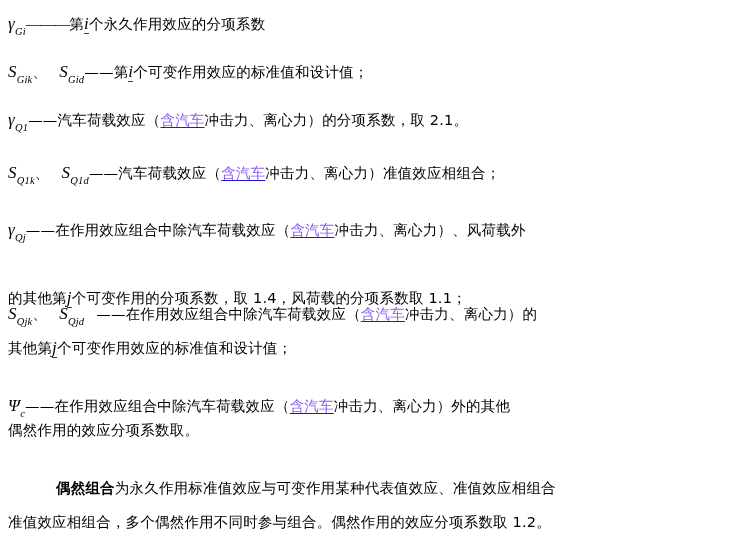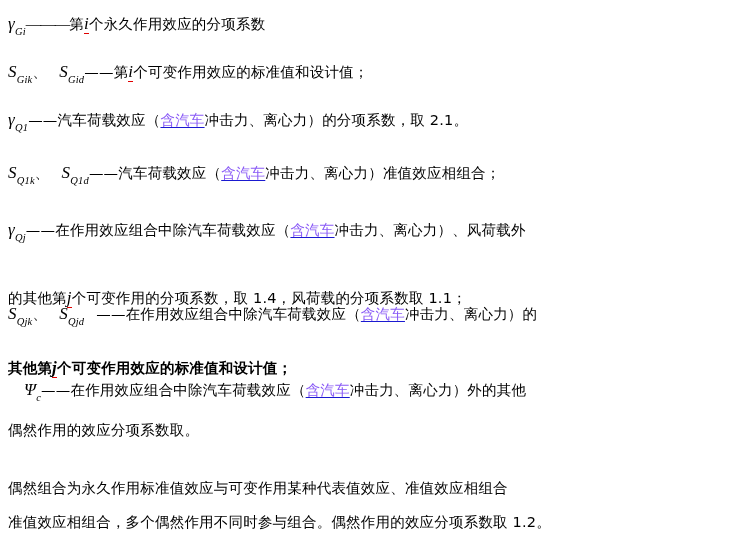--- a/index.html
+++ b/index.html
@@ -57,21 +57,22 @@
     color: #8b5cf6;
     text-decoration: underline;
     text-decoration-color: #1a1ad0;
     text-underline-offset: 2px;
   }
   .leader {
     letter-spacing: -1px;
     font-size: 15.5px;
   }
   .bold {
-    font-weight: normal;
+    font-weight: bold;
+    margin-left: 48px;
   }
   .cn {
     font-family: "DejaVu Sans", "Liberation Sans", sans-serif;
     font-size: 14.5px;
   }
   .gap-sm {
     display: inline-block;
     width: 12px;
   }
 </style>
@@ -80,19 +81,19 @@
 
 <div class="page">
   <div id="content">
       <div class="line" style="top: 14px;"><span class="var">γ</span><span class="sub">Gi</span><span class="leader">———</span><span class="cn">第</span><span class="var u-red">i</span><span class="cn">个永久作用效应的分项系数</span></div>
       <div class="line" style="top: 62px;"><span class="var">S</span><span class="sub">Gik</span><span class="cn">、</span><span class="gap-sm"></span><span class="var">S</span><span class="sub">Gid</span><span class="cn">——第</span><span class="var u-red">i</span><span class="cn">个可变作用效应的标准值和设计值；</span></div>
       <div class="line" style="top: 110px;"><span class="var">γ</span><span class="sub">Q1</span><span class="cn">——汽车荷载效应（</span><span class="cn u-blue">含汽车</span><span class="cn">冲击力、离心力）的分项系数，取 2.1。</span></div>
       <div class="line" style="top: 163px;"><span class="var">S</span><span class="sub">Q1k</span><span class="cn">、</span><span class="gap-sm"></span><span class="var">S</span><span class="sub">Q1d</span><span class="cn">——汽车荷载效应（</span><span class="cn u-blue">含汽车</span><span class="cn">冲击力、离心力）准值效应相组合；</span></div>
       <div class="line" style="top: 220px;"><span class="var">γ</span><span class="sub">Qj</span><span class="cn">——在作用效应组合中除汽车荷载效应（</span><span class="cn u-blue">含汽车</span><span class="cn">冲击力、离心力）、风荷载外</span></div>
       <div class="line" style="top: 258px; margin-top: 30px;"><span class="cn">的其他第</span><span class="var u-red">j</span><span class="cn">个可变作用的分项系数，取 1.4，风荷载的分项系数取 1.1；</span></div>
       <div class="line" style="top: 304px;"><span class="var">S</span><span class="sub">Qjk</span><span class="cn">、</span><span class="gap-sm"></span><span class="var">S</span><span class="sub">Qjd</span><span class="gap-sm"></span><span class="cn">——在作用效应组合中除汽车荷载效应（</span><span class="cn u-blue">含汽车</span><span class="cn">冲击力、离心力）的</span></div>
-      <div class="line" style="top: 358px; font-weight: bold;"><span class="cn">其他第</span><span class="var u-red">j</span><span class="cn">个可变作用效应的标准值和设计值；</span></div>
-      <div class="line" style="top: 380px; margin-left: 16px;"><span class="var greek">Ψ</span><span class="sub">c</span><span class="cn">——在作用效应组合中除汽车荷载效应（</span><span class="cn u-blue">含汽车</span><span class="cn">冲击力、离心力）外的其他</span></div>
+      <div class="line" style="top: 338px;"><span class="cn">其他第</span><span class="var u-red">j</span><span class="cn">个可变作用效应的标准值和设计值；</span></div>
+      <div class="line" style="top: 396px;"><span class="var greek">Ψ</span><span class="sub">c</span><span class="cn">——在作用效应组合中除汽车荷载效应（</span><span class="cn u-blue">含汽车</span><span class="cn">冲击力、离心力）外的其他</span></div>
       <div class="line" style="top: 420px;"><span class="cn">偶然作用的效应分项系数取。</span></div>
       <div class="line" style="top: 478px;"><span class="cn bold">偶然组合</span><span class="cn">为永久作用标准值效应与可变作用某种代表值效应、准值效应相组合</span></div>
       <div class="line" style="top: 512px;"><span class="cn">准值效应相组合，多个偶然作用不同时参与组合。偶然作用的效应分项系数取 1.2。</span></div>
     </div>
 </div>
 
 </body></html>

